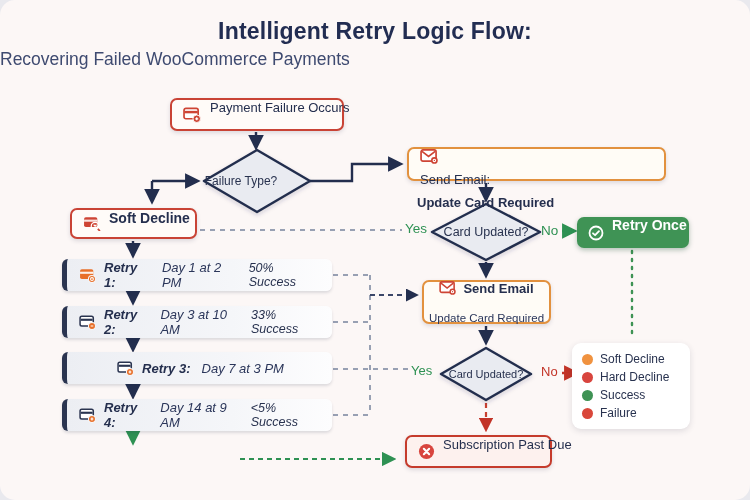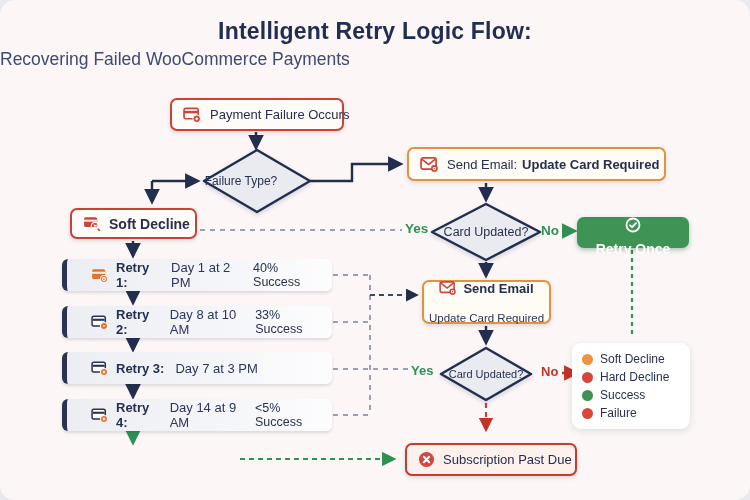--- a/index.html
+++ b/index.html
@@ -13,54 +13,54 @@
   .connectors{position:absolute;left:0;top:0;width:750px;height:500px;}
   .title{
     position:absolute;left:0;top:18px;width:750px;text-align:center;
     font-size:23px;font-weight:800;color:#222D52;letter-spacing:.2px;
   }
   .subtitle{
     position:absolute;left:0;top:49px;width:750px;text-align:left;
     font-size:17.5px;font-weight:400;color:#3E4A70;
   }
   .box{
-    position:absolute;display:flex;align-items:center;gap:8px;
+    position:absolute;display:flex;gap:8px;
     background:#fff;border-radius:7px;box-sizing:border-box;padding:0 11px;
     box-shadow:0 2px 4px rgba(40,50,80,.15);
     font-size:13px;color:#252F4E;white-space:nowrap;
   }
   .border-red{border:2px solid #C94335;background:#FFFBF8;}
   .border-red-strong{border:2.5px solid #C53B2C;background:#FDF1EE;}
-  .border-orange{border:2px solid #E2913E;background:#FFFCF6;}
+  .border-orange{border:2px solid #E2913E;background:#FFFCF6;flex-direction:column;}
   .green-btn{
     background:#3F9355;border:none;color:#fff;font-weight:700;
     box-shadow:0 2px 5px rgba(35,90,60,.35);
-    flex-direction:column;
   }
   .bold{font-weight:700;}
   .sd-label{font-weight:700;font-size:14px;}
   .email-col{
     flex-direction:column;gap:16px;justify-content:center;align-items:center;padding:4px 8px;
   }
   .email-col .row1{display:flex;align-items:center;gap:6px;font-weight:700;font-size:13px;}
   .email-col .row2{font-size:11.5px;font-weight:400;color:#2B365A;}
   .retry-row{
     position:absolute;display:flex;align-items:center;
     width:270px;height:32px;border-radius:6px;box-sizing:border-box;
     background:linear-gradient(90deg,#ECEEF3 0%,#F5F6F9 62%,#FDFDFE 100%);
     box-shadow:0 2px 3px rgba(30,40,70,.14);
-    border-left:5px solid #2A3450;padding:0 10px 0 24px;gap:7px;
+    border-left:5px solid #2A3450;padding:0 10px 0 12px;gap:7px;
     font-size:13px;
+    font-style:italic;
   }
   .retry-detail{margin-left:4px;font-weight:400;color:#2B365A;}
   .retry-success{margin-left:auto;font-size:12.5px;color:#28324F;font-weight:500;}
   .dlabel{
     position:absolute;text-align:center;font-weight:500;color:#28324F;
   }
-  .edge-label{position:absolute;font-weight:700;font-size:13.5px;}
+  .edge-label{position:absolute;font-weight:400;font-size:13.5px;}
   .green-text{color:#2E9153;}
   .red-text{color:#C23327;}
   .legend{
     position:absolute;left:572px;top:343px;width:118px;height:86px;
     background:#fff;border-radius:9px;box-shadow:0 2px 6px rgba(40,50,80,.14);
     box-sizing:border-box;padding:9px 10px;display:flex;flex-direction:column;
     justify-content:space-between;
   }
   .legend-item{display:flex;align-items:center;gap:7px;font-size:12px;font-weight:500;color:#28324F;}
   .dot{width:11px;height:11px;border-radius:50%;flex:0 0 auto;}
@@ -201,38 +201,38 @@
     <span class="icon">
       <svg width="18" height="15" viewBox="0 0 20 17">
         <rect x="1" y="1.5" width="15" height="11" rx="2" fill="#E8702A"></rect>
         <rect x="1" y="4.2" width="15" height="2.4" fill="#fff" opacity="0.9"></rect>
         <circle cx="14.5" cy="12.5" r="4" fill="#E8702A" stroke="#F5F6F9" stroke-width="1.2"></circle>
         <circle cx="14.5" cy="12.5" r="1.6" fill="none" stroke="#fff" stroke-width="1.2"></circle>
       </svg>
     </span>
     <span class="bold">Retry 1:</span>
     <span class="retry-detail">Day 1 at 2 PM</span>
-    <span class="retry-success">40% Success</span>
+    <span class="retry-success">50% Success</span>
   </div>
 
   <div class="retry-row" style="left:62px;top:306px;">
     <span class="icon">
       <svg width="18" height="15" viewBox="0 0 20 17">
         <rect x="1" y="1.5" width="15" height="11" rx="2" fill="#fff" stroke="#2A3450" stroke-width="1.7"></rect>
         <rect x="1.8" y="4.2" width="13.4" height="2.4" fill="#2A3450"></rect>
         <circle cx="14.5" cy="12.5" r="4" fill="#E8702A" stroke="#F5F6F9" stroke-width="1.2"></circle>
         <path d="M13,12.5 h3" stroke="#fff" stroke-width="1.3"></path>
       </svg>
     </span>
     <span class="bold">Retry 2:</span>
-    <span class="retry-detail">Day 8 at 10 AM</span>
+    <span class="retry-detail">Day 3 at 10 AM</span>
     <span class="retry-success">33% Success</span>
   </div>
 
-  <div class="retry-row" style="left:62px;top:352px;">
+  <div class="retry-row" style="left:62px;top:352px;justify-content:center;">
     <span class="icon">
       <svg width="18" height="15" viewBox="0 0 20 17">
         <rect x="1" y="1.5" width="15" height="11" rx="2" fill="#fff" stroke="#2A3450" stroke-width="1.7"></rect>
         <rect x="1.8" y="4.2" width="13.4" height="2.4" fill="#2A3450"></rect>
         <circle cx="14.5" cy="12.5" r="4" fill="#E8702A" stroke="#F5F6F9" stroke-width="1.2"></circle>
         <path d="M12.9,12.5 h3.2 M14.5,10.9 v3.2" stroke="#fff" stroke-width="1.3"></path>
       </svg>
     </span>
     <span class="bold">Retry 3:</span>
     <span class="retry-detail">Day 7 at 3 PM</span>
@@ -246,21 +246,21 @@
         <circle cx="14.5" cy="12.5" r="4" fill="#E8702A" stroke="#F5F6F9" stroke-width="1.2"></circle>
         <path d="M12.9,12.5 h3.2 M14.5,10.9 v3.2" stroke="#fff" stroke-width="1.3"></path>
       </svg>
     </span>
     <span class="bold">Retry 4:</span>
     <span class="retry-detail">Day 14 at 9 AM</span>
     <span class="retry-success">&lt;5% Success</span>
   </div>
 
 
-  <div class="box border-red-strong" style="left:405px;top:435px;width:172px;height:33px;margin-top:8px;">
+  <div class="box border-red-strong" style="left:405px;top:435px;width:147px;height:33px;">
     <span class="icon">
       <svg width="17" height="17" viewBox="0 0 18 18">
         <circle cx="9" cy="9" r="8" fill="#D8453E"></circle>
         <path d="M6.2,6.2 L11.8,11.8 M11.8,6.2 L6.2,11.8" stroke="#fff" stroke-width="2.2" stroke-linecap="round"></path>
       </svg>
     </span>
     <span>Subscription Past Due</span>
   </div>
 
   <div class="legend">

